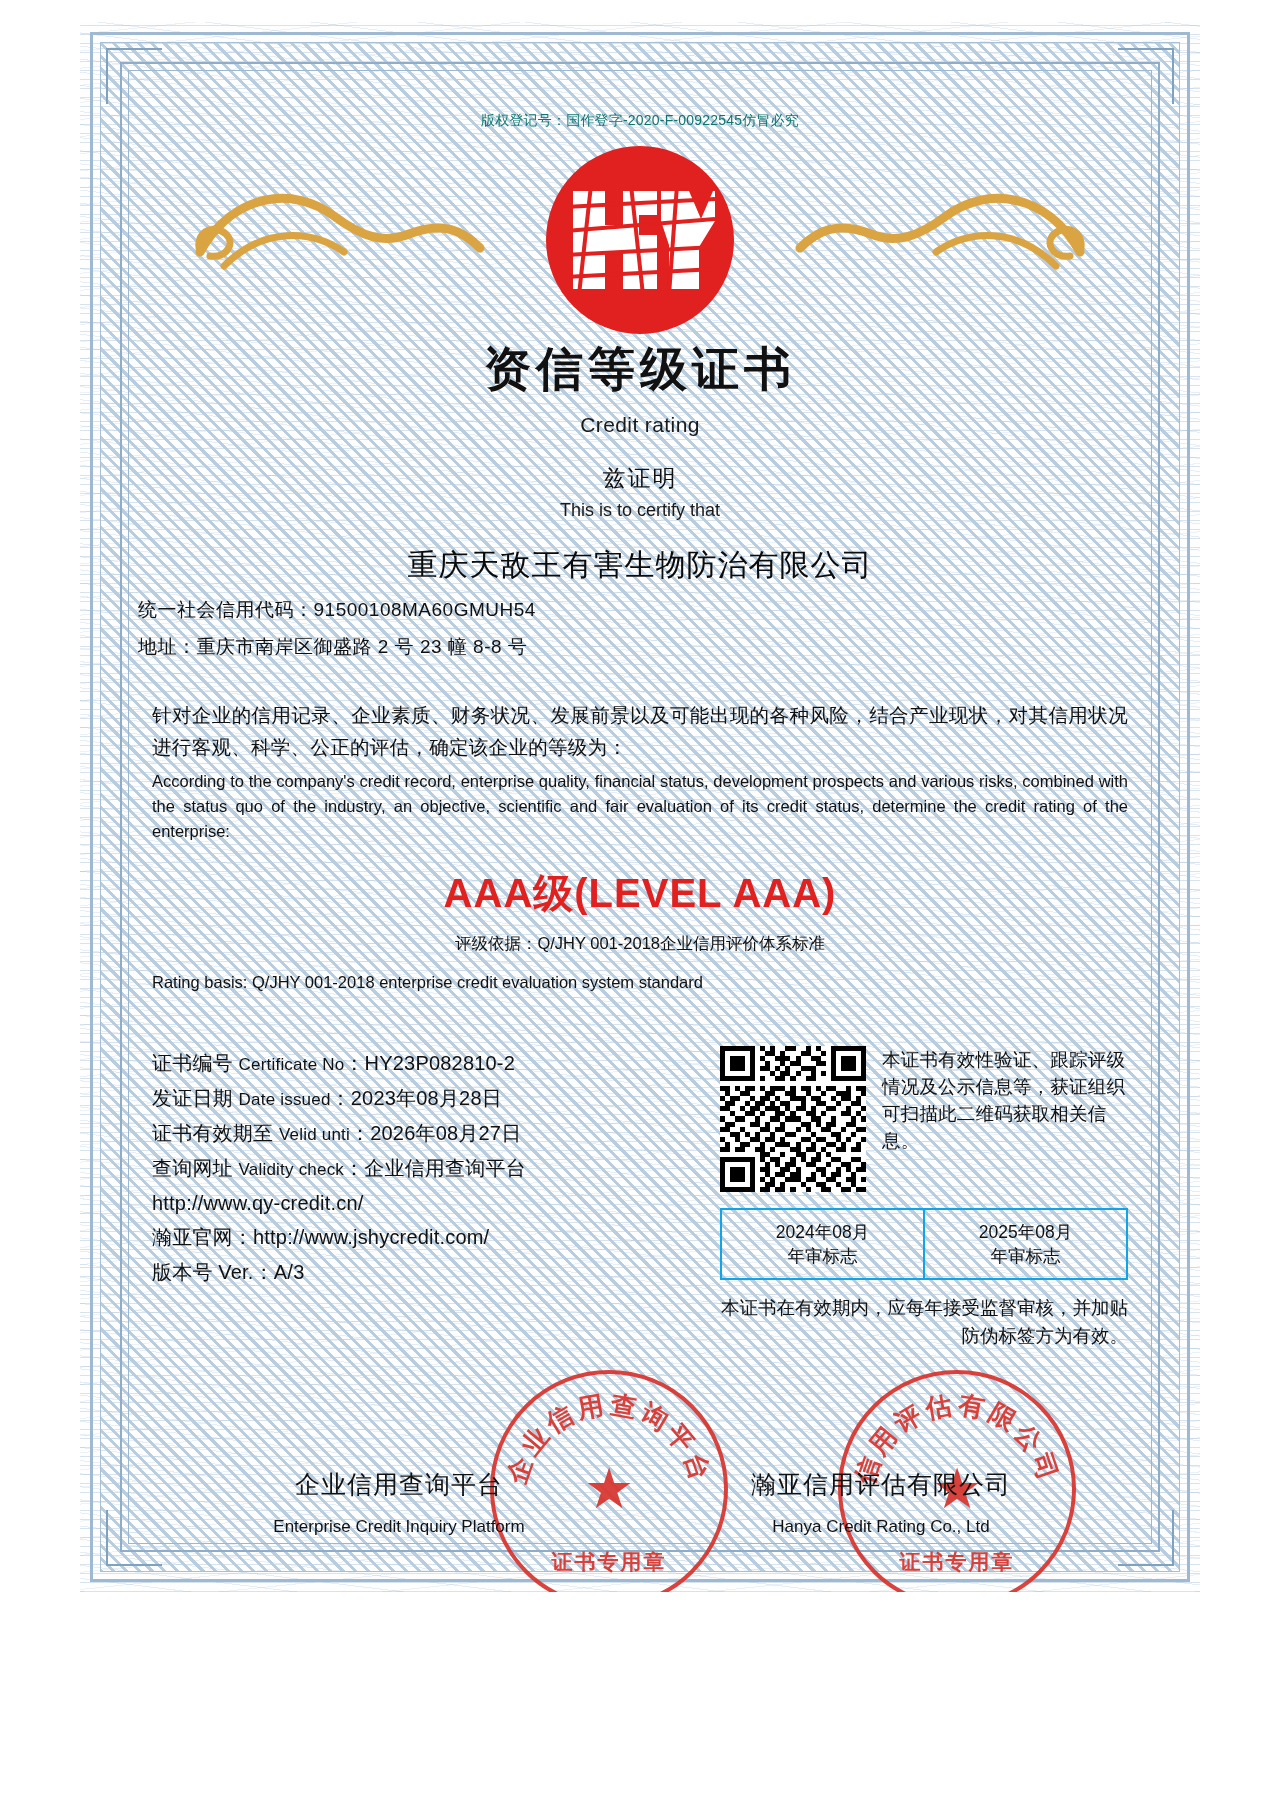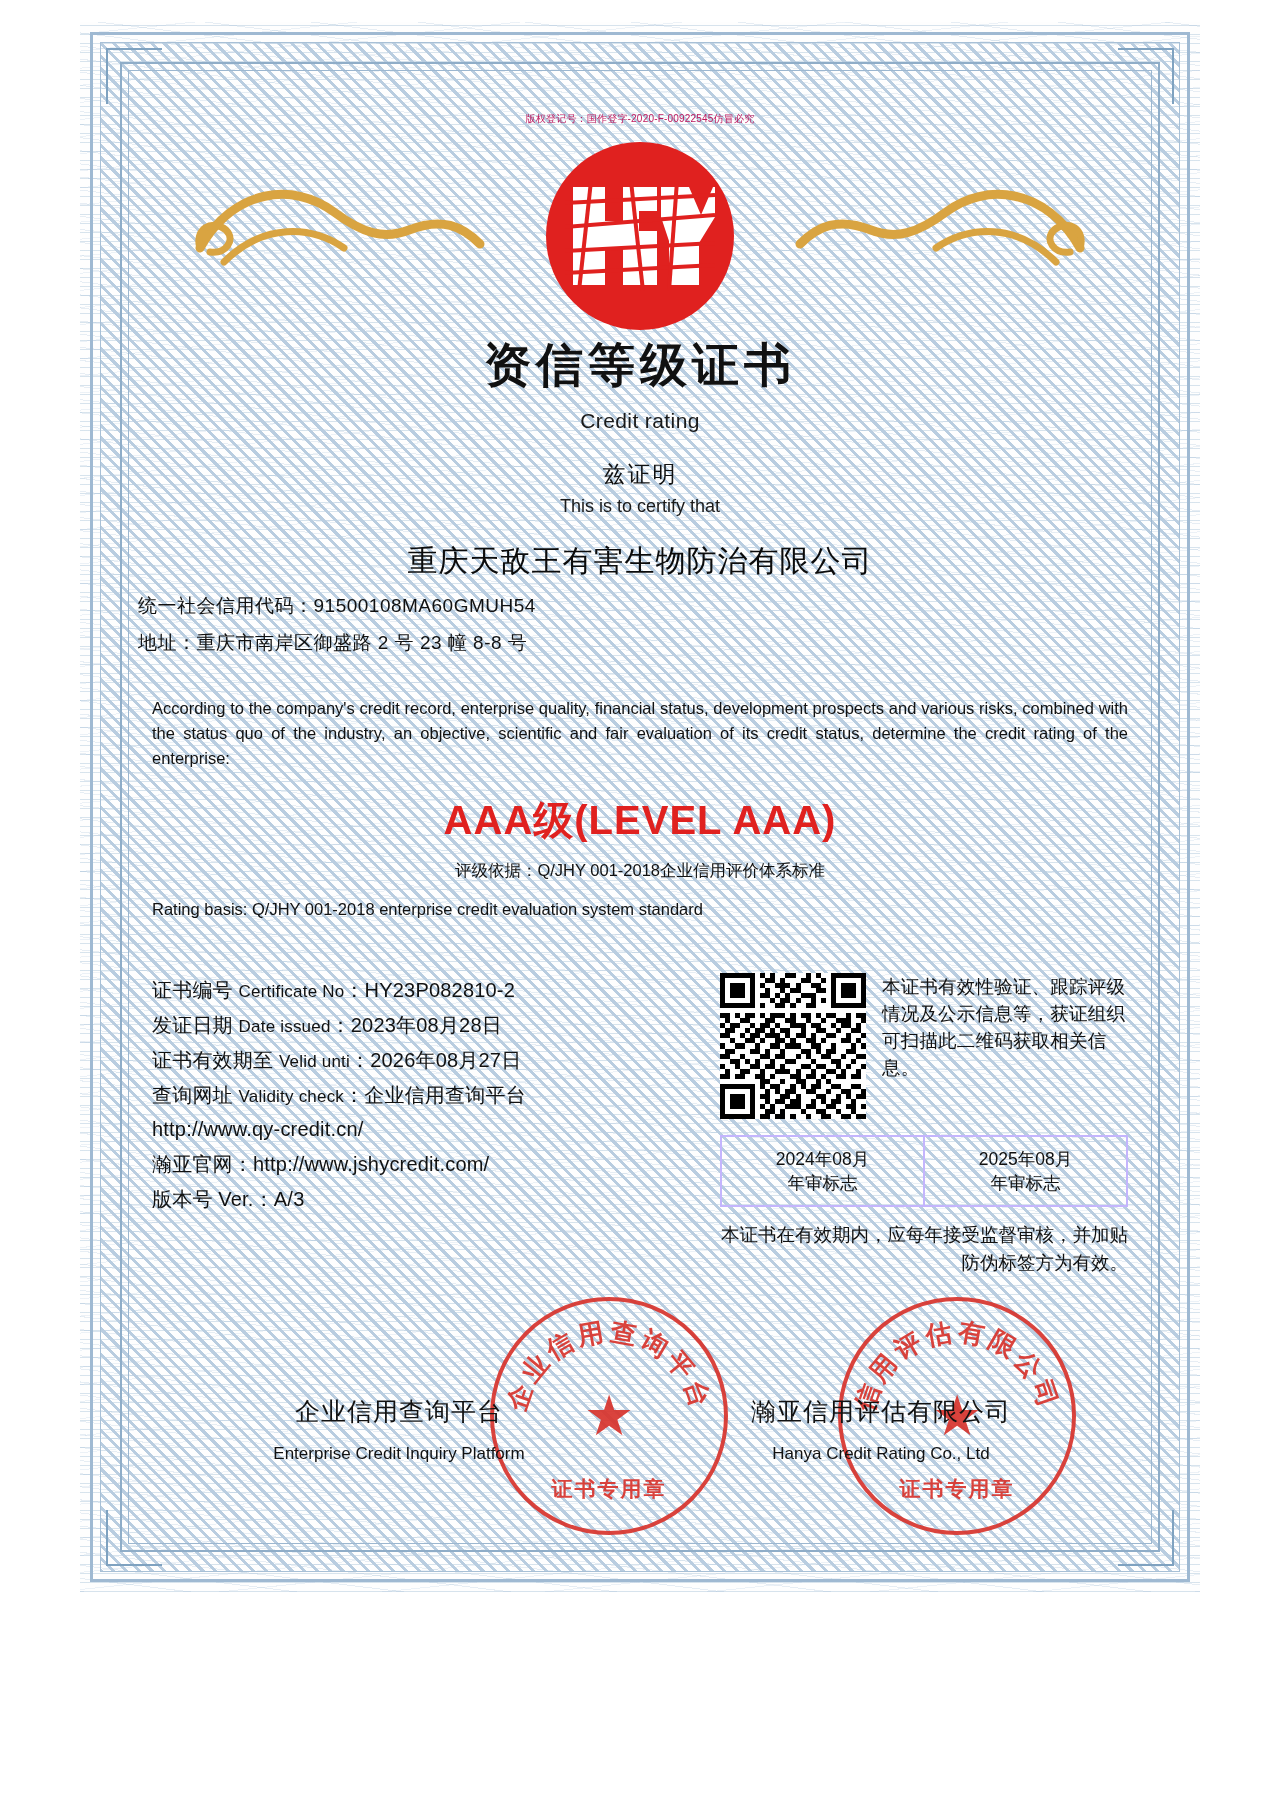--- a/index.html
+++ b/index.html
@@ -86,22 +86,22 @@
   .corner.br { right: 26px; bottom: 26px; border-left: none; border-top: none; }
 
   .content {
     position: absolute;
     left: 58px; right: 58px; top: 56px; bottom: 56px;
   }
 
   
   .copyright {
     text-align: center;
-    font-size: 10px;
-    color: #be185d;
+    font-size: 14px;
+    color: #0f766e;
     margin-top: 34px;
     letter-spacing: .2px;
   }
 
   
   .logo-row {
     position: relative;
     height: 200px;
     margin-top: 6px;
   }
@@ -256,21 +256,21 @@
     line-height: 1.46;
     letter-spacing: .2px;
   }
   .stamps-boxes {
     display: flex;
     margin-top: 16px;
     margin-left: 0;
   }
   .stamp-box {
     flex: 1;
-    border: 2px solid #c4b5fd;
+    border: 2px solid #0ea5e9;
     height: 68px;
     display: flex;
     flex-direction: column;
     align-items: center;
     justify-content: center;
     font-size: 17.5px;
     color: #111;
     line-height: 1.4;
   }
   .stamp-box + .stamp-box { border-left: none; }
@@ -400,20 +400,21 @@
 
     <div class="company">重庆天敌王有害生物防治有限公司</div>
     <div class="company-line">
       <span>统一社会信用代码：</span><span>91500108MA60GMUH54</span>
     </div>
     <div class="company-line">
       <span>地址：</span><span>重庆市南岸区御盛路 2 号 23 幢 8-8 号</span>
     </div>
 
     <div class="body-block">
+      <div class="para-cn">针对企业的信用记录、企业素质、财务状况、发展前景以及可能出现的各种风险，结合产业现状，对其信用状况进行客观、科学、公正的评估，确定该企业的等级为：</div>
       <div class="para-en">According to the company's credit record, enterprise quality, financial status, development prospects and various risks, combined with the status quo of the industry, an objective, scientific and fair evaluation of its credit status, determine the credit rating of the enterprise:</div>
       <div class="level">AAA级(LEVEL AAA)</div>
       <div class="basis-cn">评级依据：Q/JHY 001-2018企业信用评价体系标准</div>
       <div class="basis-en">Rating basis: Q/JHY 001-2018 enterprise credit evaluation system standard</div>
     </div>
 
     <div class="details-row">
       <div class="details-left">
         <div class="detail-line">
           <span>证书编号</span>

